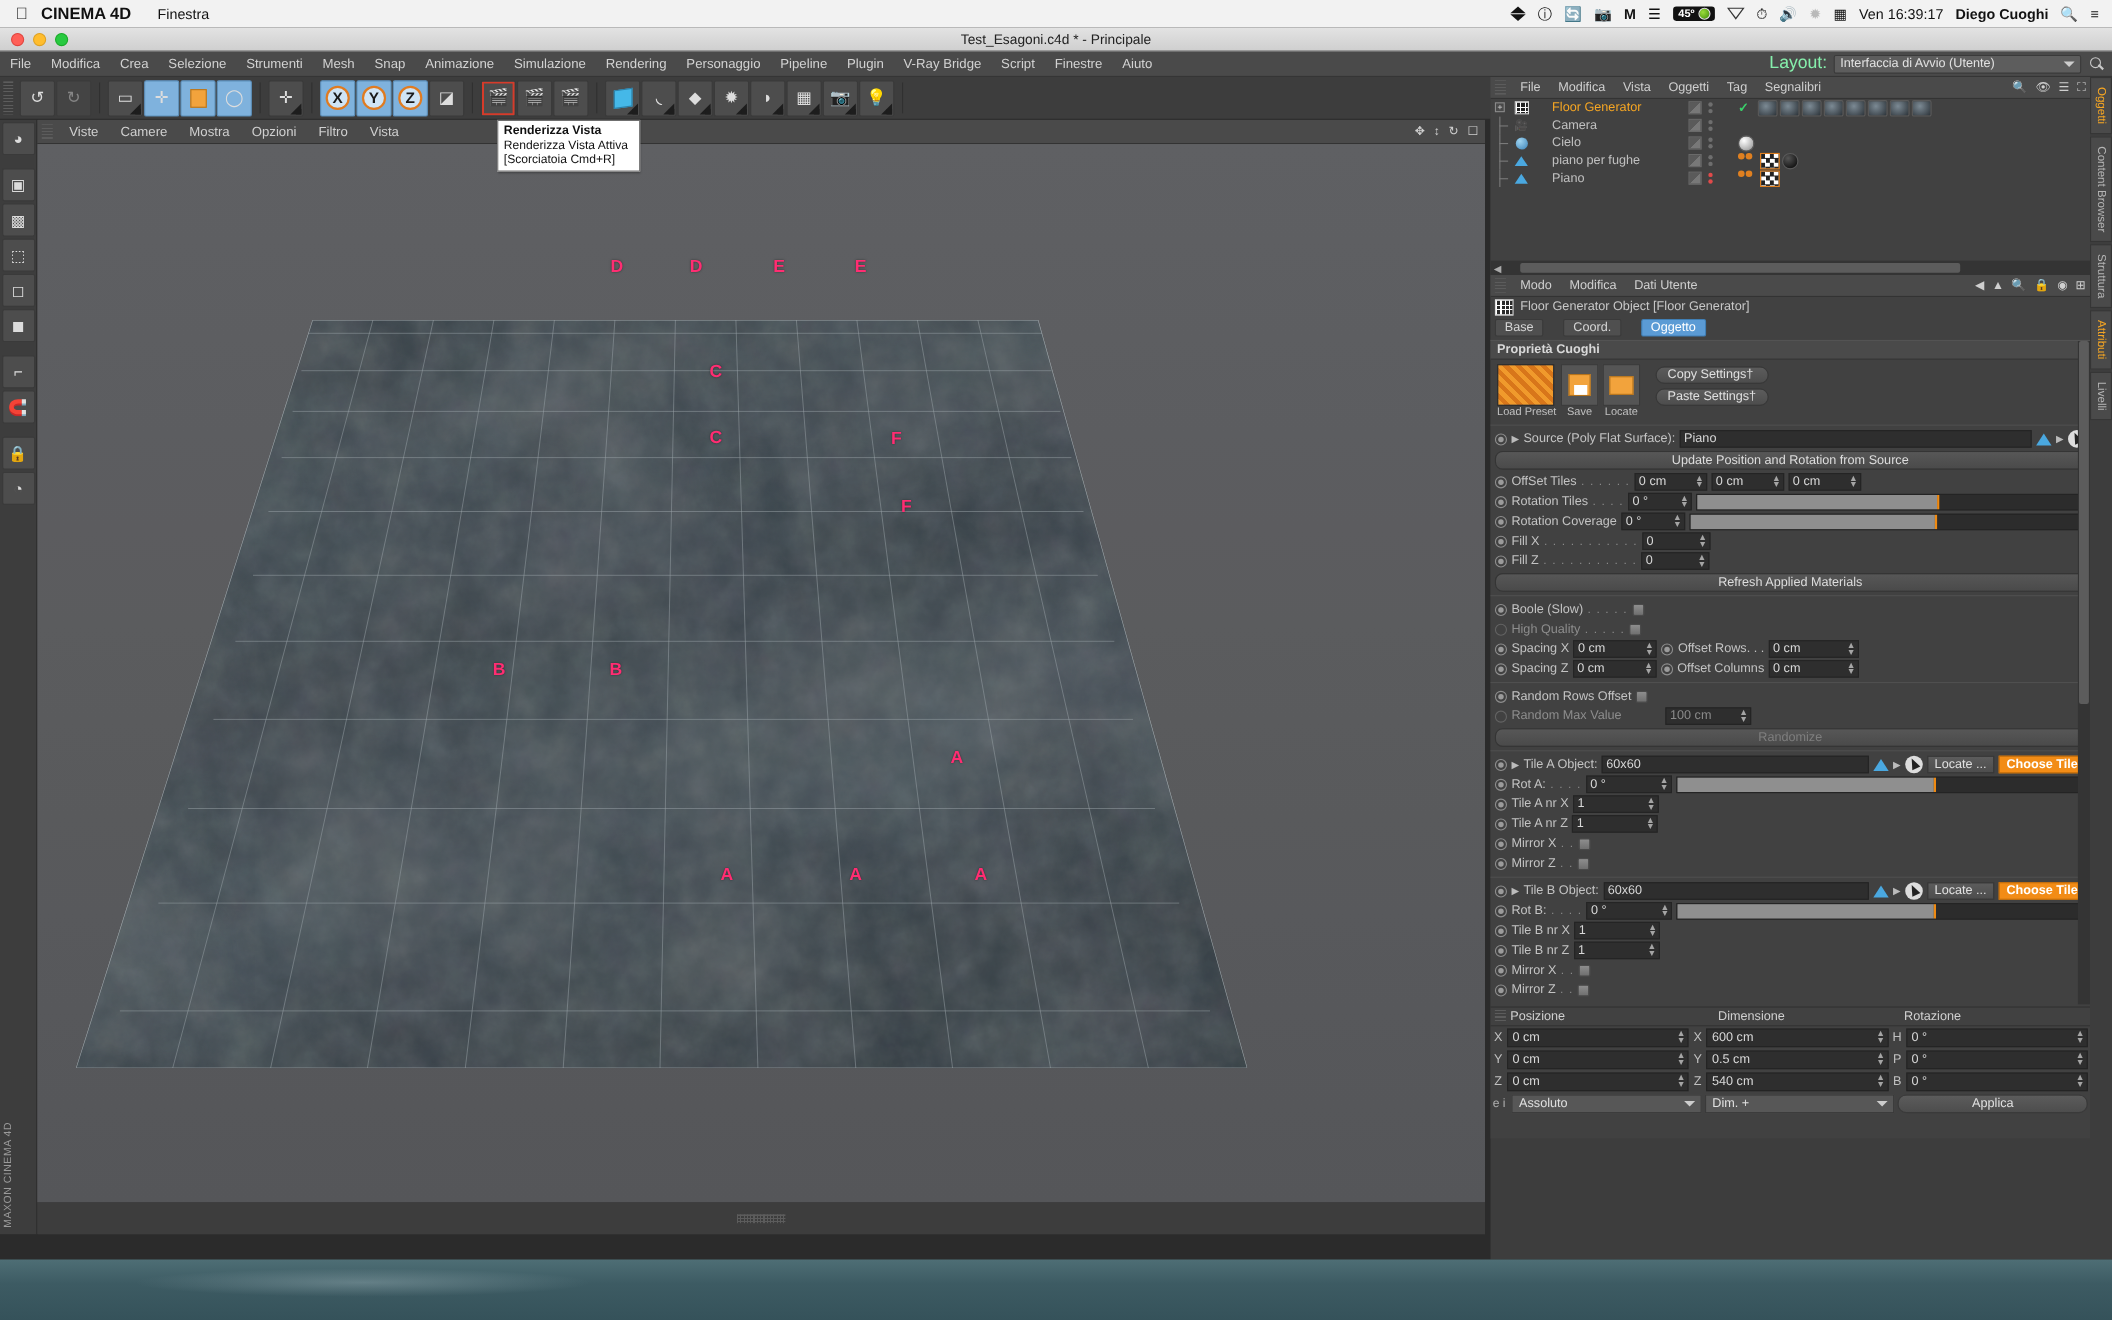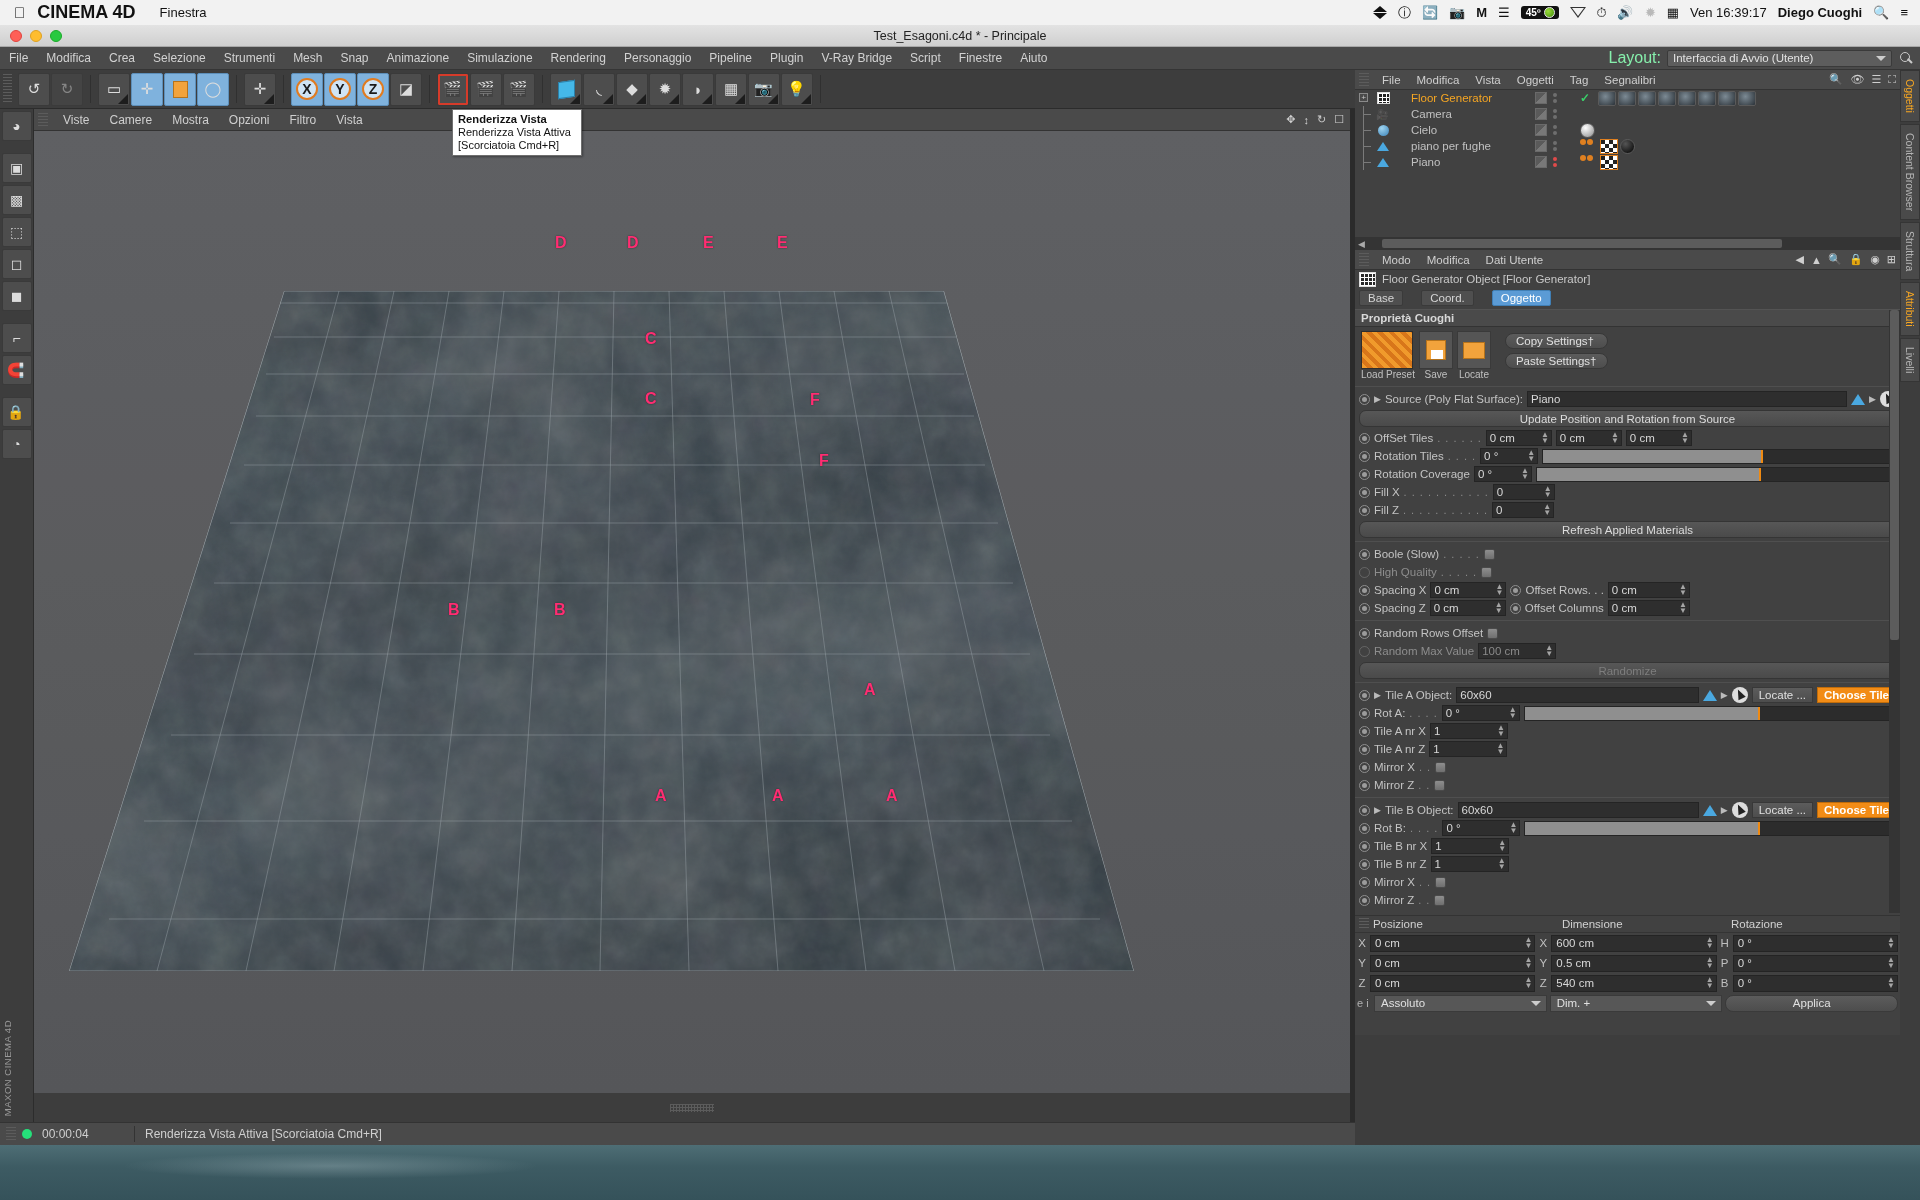--- a/index.html
+++ b/index.html
@@ -14,21 +14,21 @@
   .app { position:relative; width:1920px; height:1200px; }
 
   
   .mac-bar {
     position:absolute; top:0; left:0; width:1920px; height:25px;
     background:#f2f2f2; color:#111;
     display:flex; align-items:center; gap:0px;
     font-size:13px;
   }
   .mac-apple { padding:0 12px 0 14px; font-size:15px; line-height:1; }
-  .mac-appname { font-weight:bold; font-size:18px; padding:0 14px 0 0; }
+  .mac-appname { font-weight:bold; font-size:15px; padding:0 14px 0 0; }
   .mac-menu { padding:0 10px; font-size:13px; }
   .mac-right { margin-left:auto; display:flex; align-items:center; gap:11px; padding-right:12px; }
   .mac-right .mi { font-size:13px; line-height:1; display:flex; align-items:center; }
   .mac-clock { font-size:13px; }
   .mac-user { font-weight:bold; font-size:13px; }
   .batt {
     background:#111; color:#fff; border-radius:3px; padding:1px 4px 1px 5px;
     font-size:10px; font-weight:bold; display:flex; align-items:center; gap:3px;
   }
   .batt .dot { width:11px; height:11px; border-radius:50%;
@@ -528,27 +528,20 @@
           <span class="tile-letter" style="left: 738px; top: 656px;">A</span>
           <span class="tile-letter" style="left: 852px; top: 656px;">A</span>
         </div>
     </div>
 
     <div class="vp-bottom">
       <div class="hg"></div>
     </div>
   </div>
 
-  <div class="statusbar">
-    <div class="sg"></div>
-    <div class="led"></div>
-    <div class="tm">00:00:04</div>
-    <div class="divv"></div>
-    <div class="msg">Renderizza Vista Attiva [Scorciatoia Cmd+R]</div>
-  </div>
 
   <div class="right">
 
     <div class="objmgr">
       <div class="pmenu" id="ommenu">
         <div class="hdot"></div>
         <div class="pm">File</div>
           <div class="pm">Modifica</div>
           <div class="pm">Vista</div>
           <div class="pm">Oggetti</div>
@@ -863,21 +856,21 @@
       <div class="vdiv"></div>
 
       <div class="prow">
         <span class="radio"></span>
         <span class="plabel">Random Rows Offset</span>
         <span class="cbox"></span>
       </div>
       <div class="prow">
         <span class="radio dim"></span>
         <span class="plabel dim">Random Max Value</span>
-        <span class="field dim" style="width:78px;">
+        <span class="field dim" style="width:78px;margin-left:36px;">
           <span>100 cm</span>
           <span class="spin">▲<br>▼</span>
           </span>
       </div>
       <div class="btnwide dim">Randomize</div>
 
       <div class="vdiv"></div>
 
       <div class="prow">
         <span class="radio"></span>

